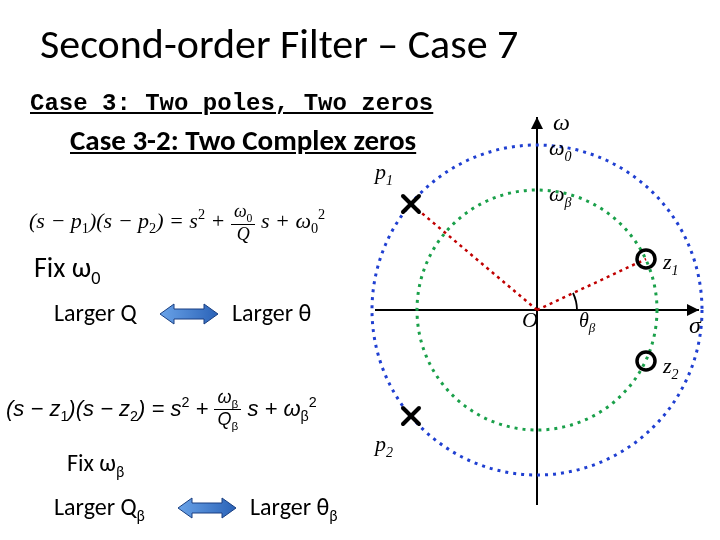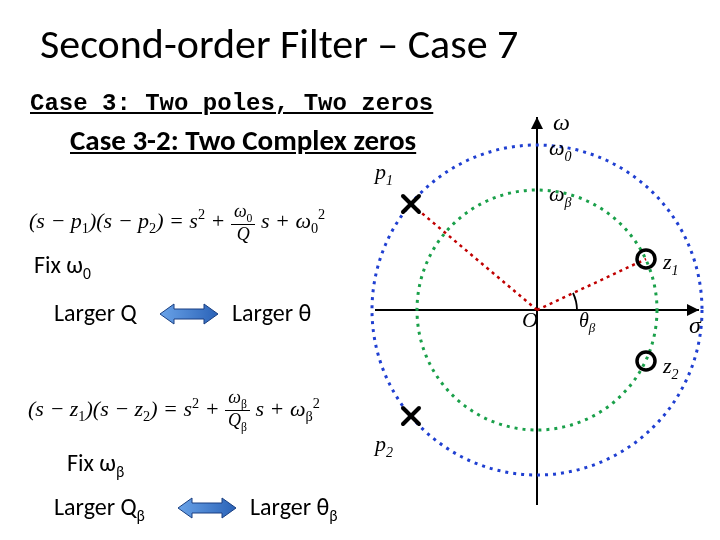--- a/index.html
+++ b/index.html
@@ -43,38 +43,38 @@
     left: 29px;
     font-family: "Times New Roman", serif;
     font-style: italic;
     font-size: 22px;
     white-space: nowrap;
     margin-top: 16px;
   }
   .formula2 {
     position: absolute;
     top: 388px;
-    left: 28px;
-    font-family: Liberation Serif, serif;
+    left: 6px;
+    font-family: Liberation Sans, sans-serif;
     font-style: italic;
     font-size: 22px;
     white-space: nowrap;
   }
   .frac {
     display: inline-block;
     vertical-align: middle;
     text-align: center;
     font-size: 18px;
     line-height: 1;
   }
   .frac .top { display:block; padding: 0 3px; }
   .frac .bot { display:block; border-top: 1.5px solid #000; padding: 0 3px; }
   sub { font-size: 0.65em; vertical-align: sub; font-style: normal;}
   sup { font-size: 0.65em; vertical-align: super; font-style: normal;}
-  .fix1 { position: absolute; top: 250px; left: 34px; font-size: 24px; }
+  .fix1 { position: absolute; top: 250px; left: 34px; font-size: 28px; }
   .largerQ1 { position: absolute; top: 298px; left: 54px; font-size: 24px; }
   .largerT1 { position: absolute; top: 298px; left: 232px; font-size: 24px; }
   .fix2 { position: absolute; top: 448px; left: 34px; font-size: 24px; margin-left: 33px; }
   .largerQ2 { position: absolute; top: 492px; left: 54px; font-size: 24px; }
   .largerT2 { position: absolute; top: 492px; left: 250px; font-size: 24px; text-align: center; }
   .arrow {
     position: absolute;
     width: 58px;
     height: 24px;
   }

